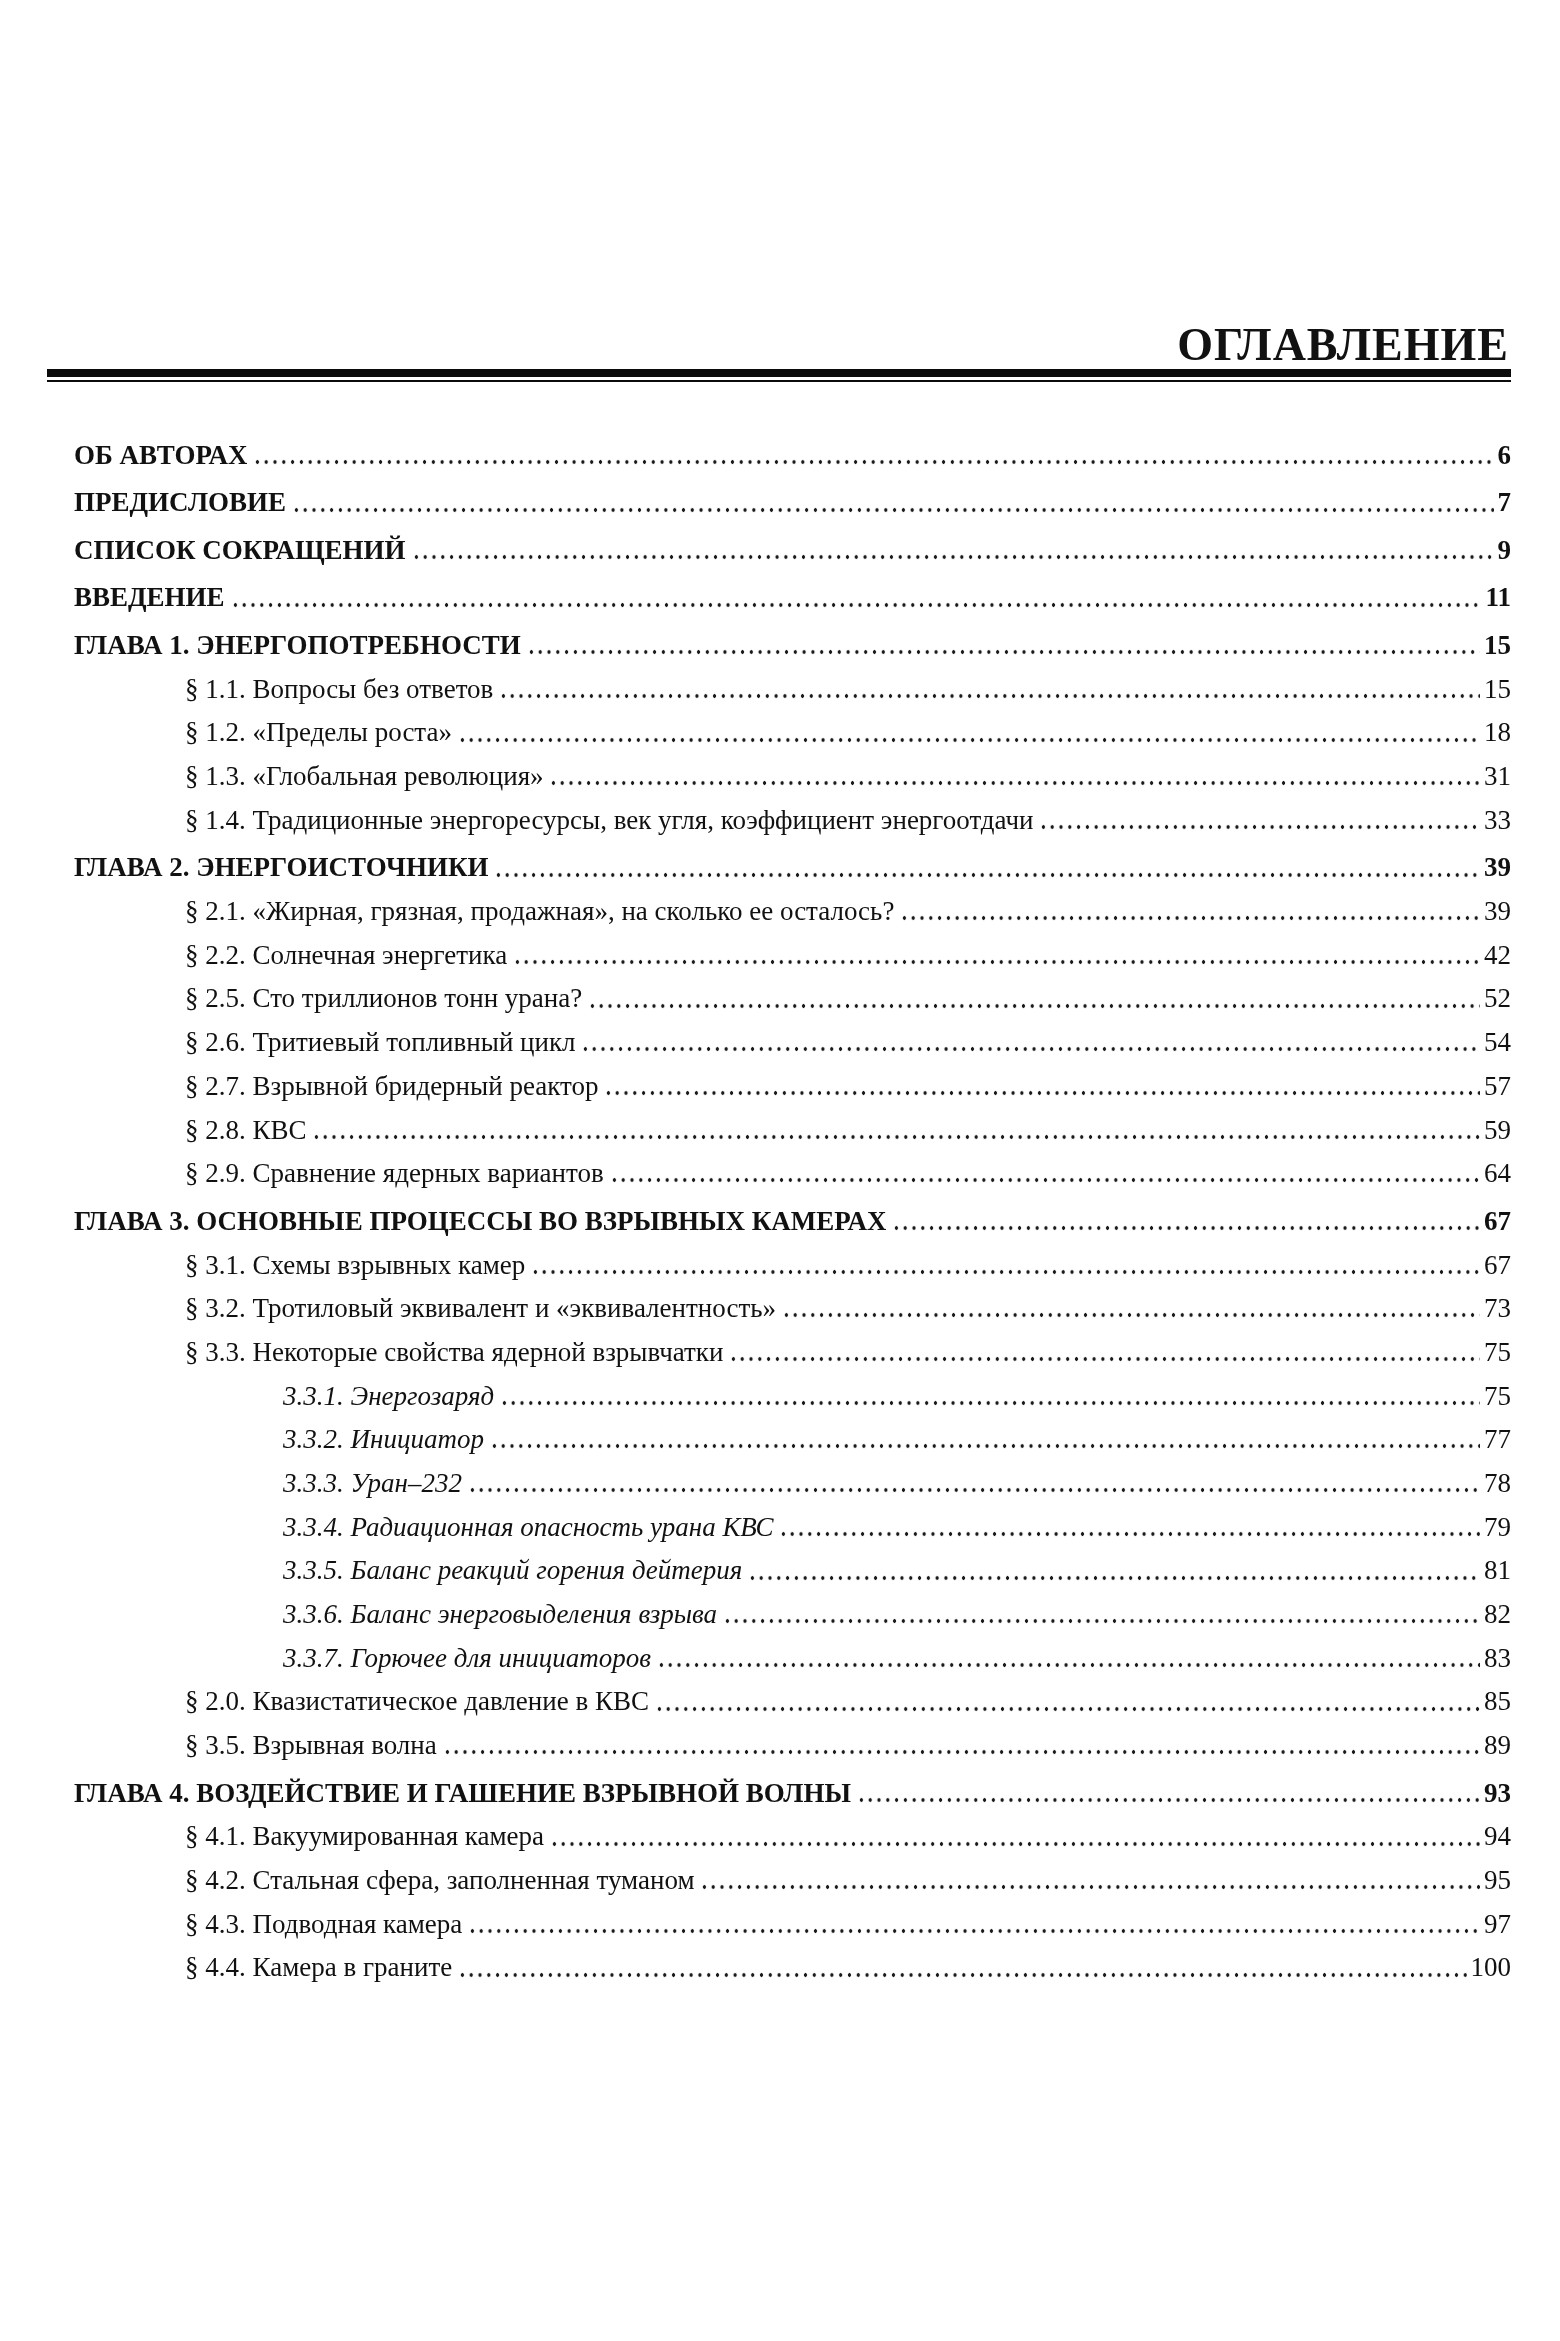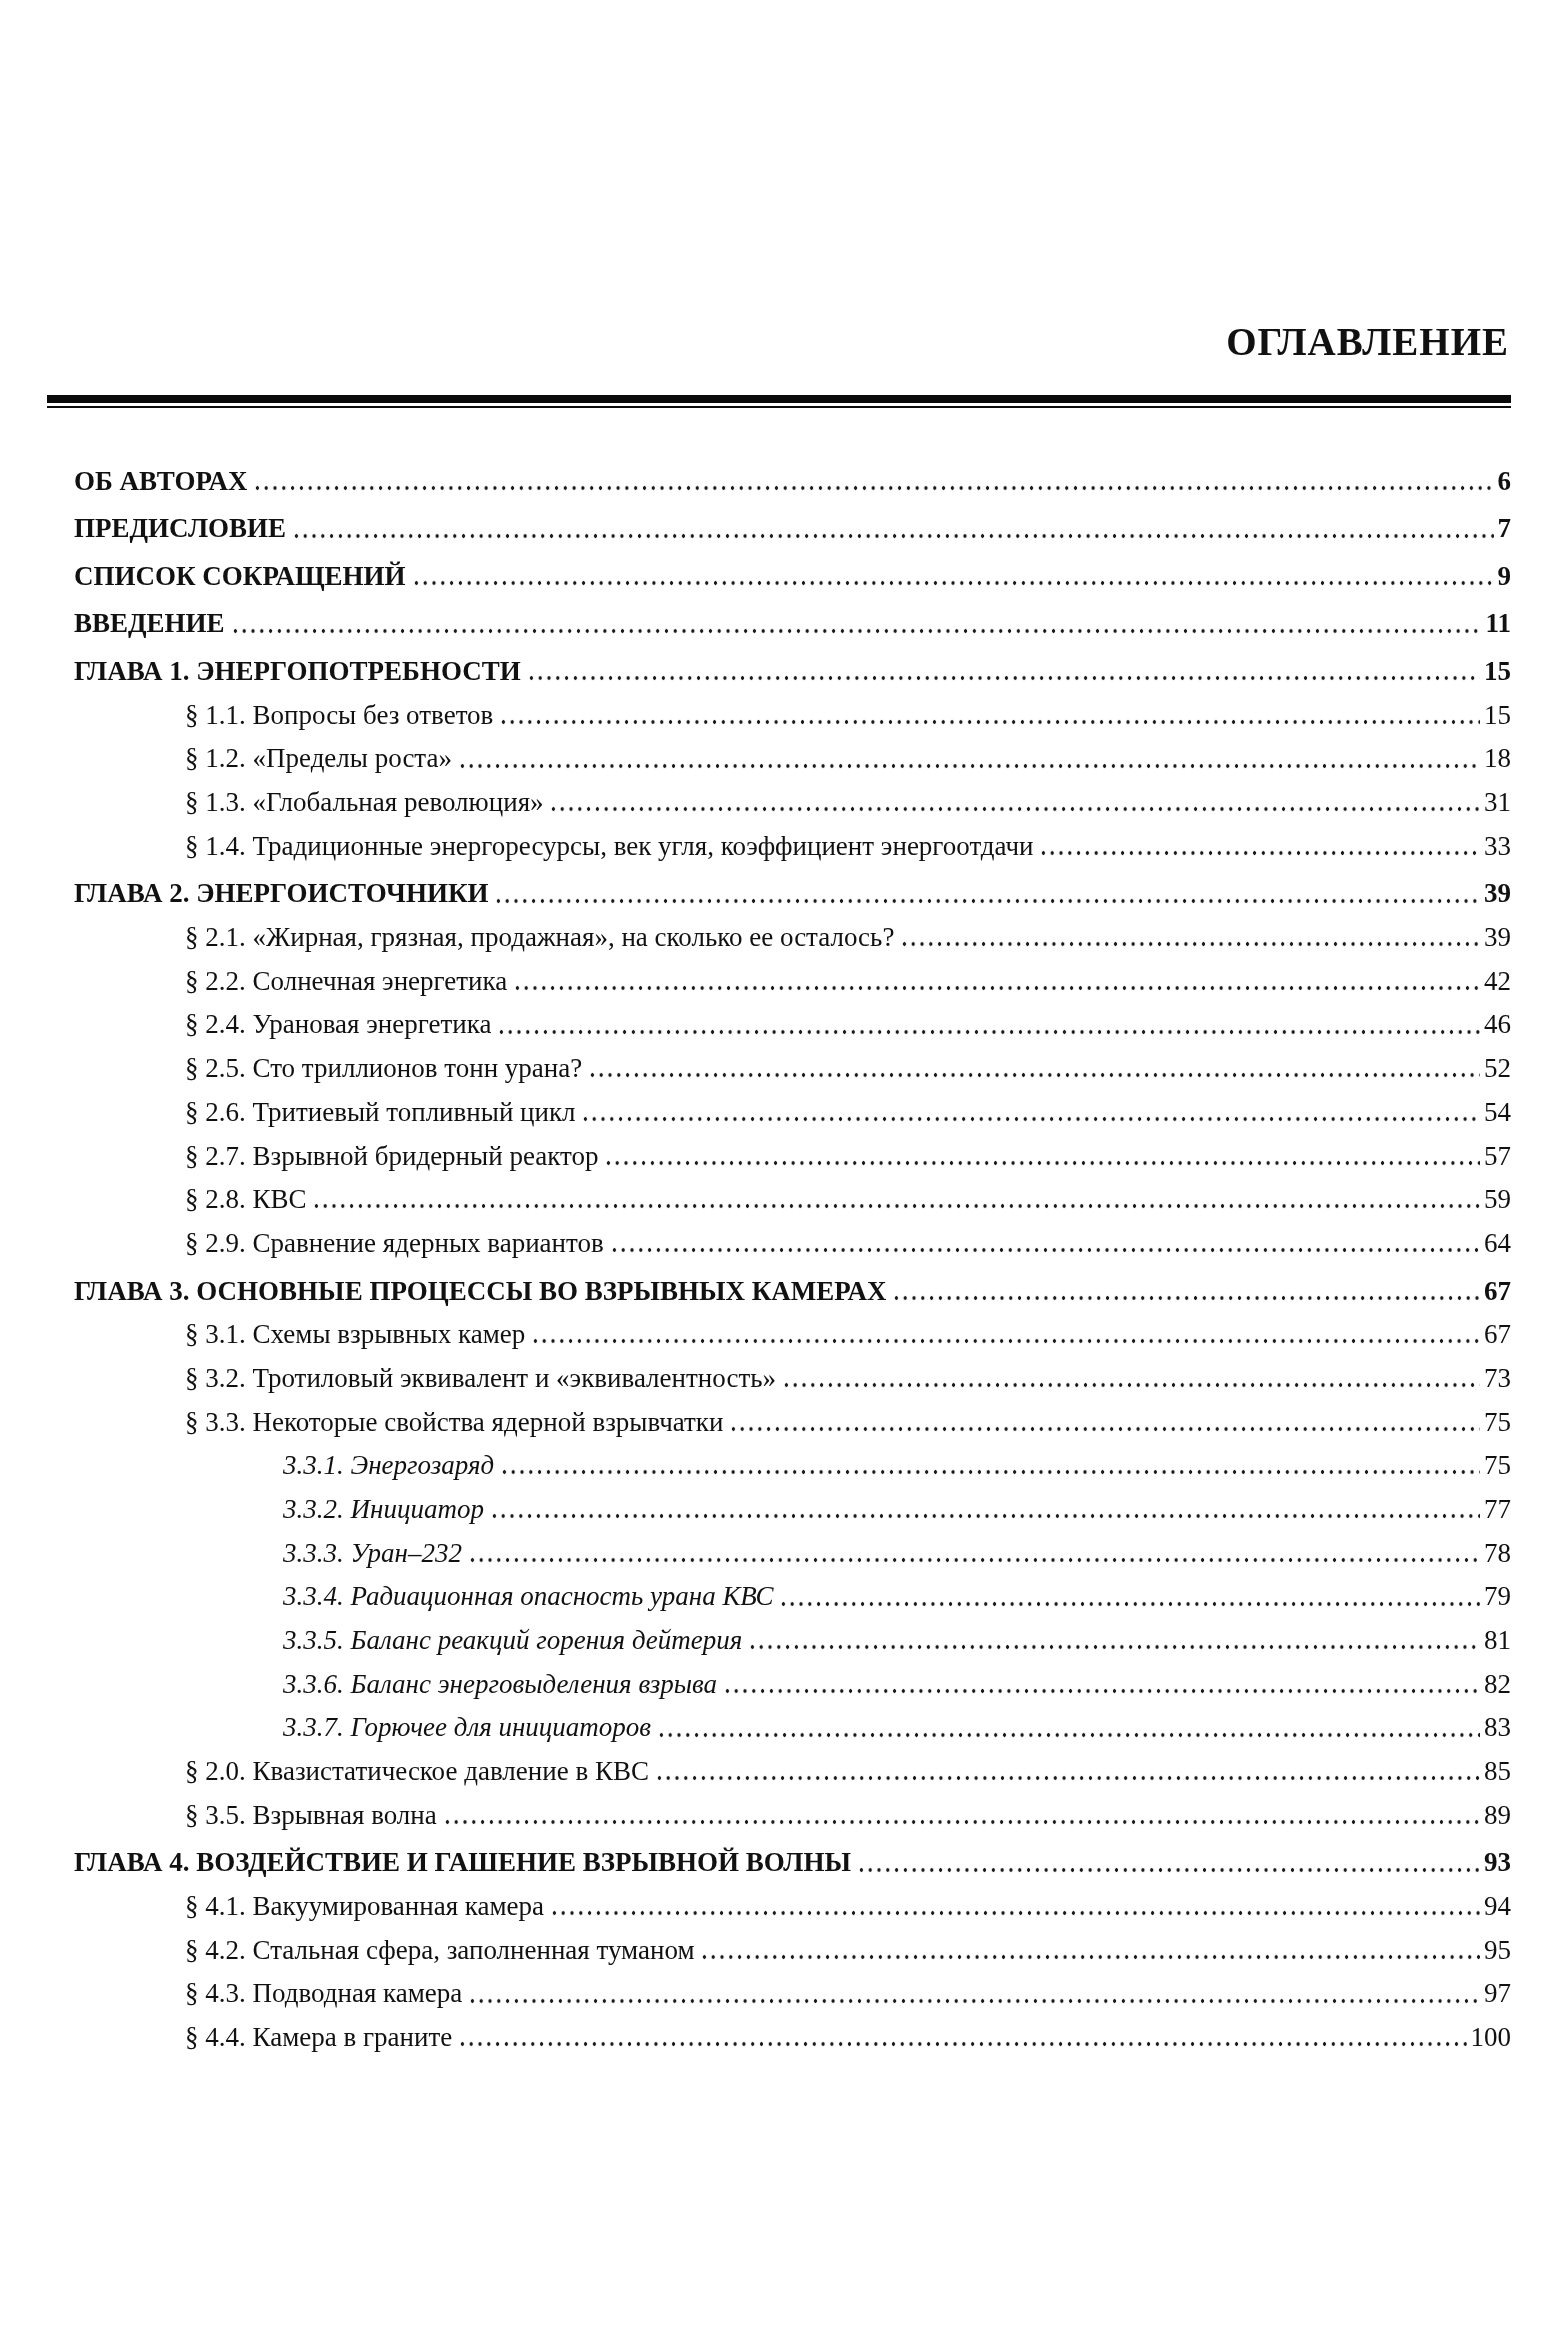--- a/index.html
+++ b/index.html
@@ -16,25 +16,25 @@
     position: relative;
   }
   .page {
     box-sizing: border-box;
     width: 100%;
     height: 100%;
     padding: 322px 49px 39px 47px;
   }
   .toc-title {
     text-align: right;
-    font-size: 39px;
+    font-size: 46px;
     font-weight: bold;
     letter-spacing: 1px;
     line-height: 1;
-    margin: 0 2px 34px 0;
+    margin: 0 2px 1px 0;
   }
   .title-rule {
     border: 0;
     height: 7.8px;
     background: #0b0b0b;
     margin: 0;
   }
   .title-rule-thin {
     border: 0;
     height: 2px;
@@ -154,25 +154,20 @@
     <span class="toc-label">§ 2.1. «Жирная, грязная, продажная», на сколько ее осталось?</span>
     <span class="toc-leader"></span>
     <span class="toc-page">39</span>
   </div>
       <div class="toc-row lvl-1">
     <span class="toc-label">§ 2.2. Солнечная энергетика</span>
     <span class="toc-leader"></span>
     <span class="toc-page">42</span>
   </div>
       <div class="toc-row lvl-1">
-    <span class="toc-label">§ 2.4. Урановая энергетика</span>
-    <span class="toc-leader"></span>
-    <span class="toc-page">46</span>
-  </div>
-      <div class="toc-row lvl-1">
     <span class="toc-label">§ 2.5. Сто триллионов тонн урана?</span>
     <span class="toc-leader"></span>
     <span class="toc-page">52</span>
   </div>
       <div class="toc-row lvl-1">
     <span class="toc-label">§ 2.6. Тритиевый топливный цикл</span>
     <span class="toc-leader"></span>
     <span class="toc-page">54</span>
   </div>
       <div class="toc-row lvl-1">

